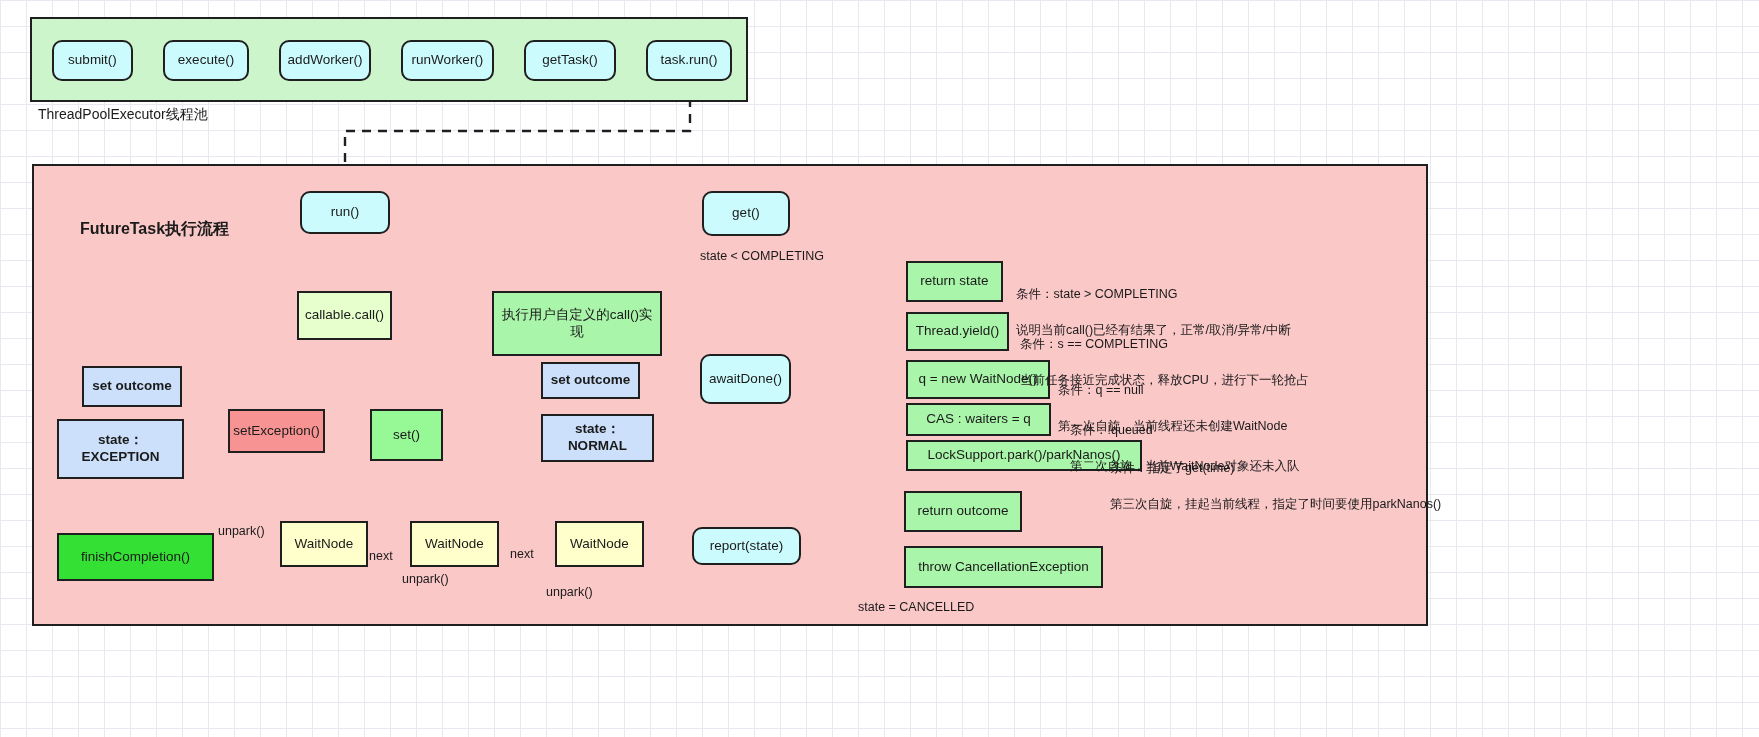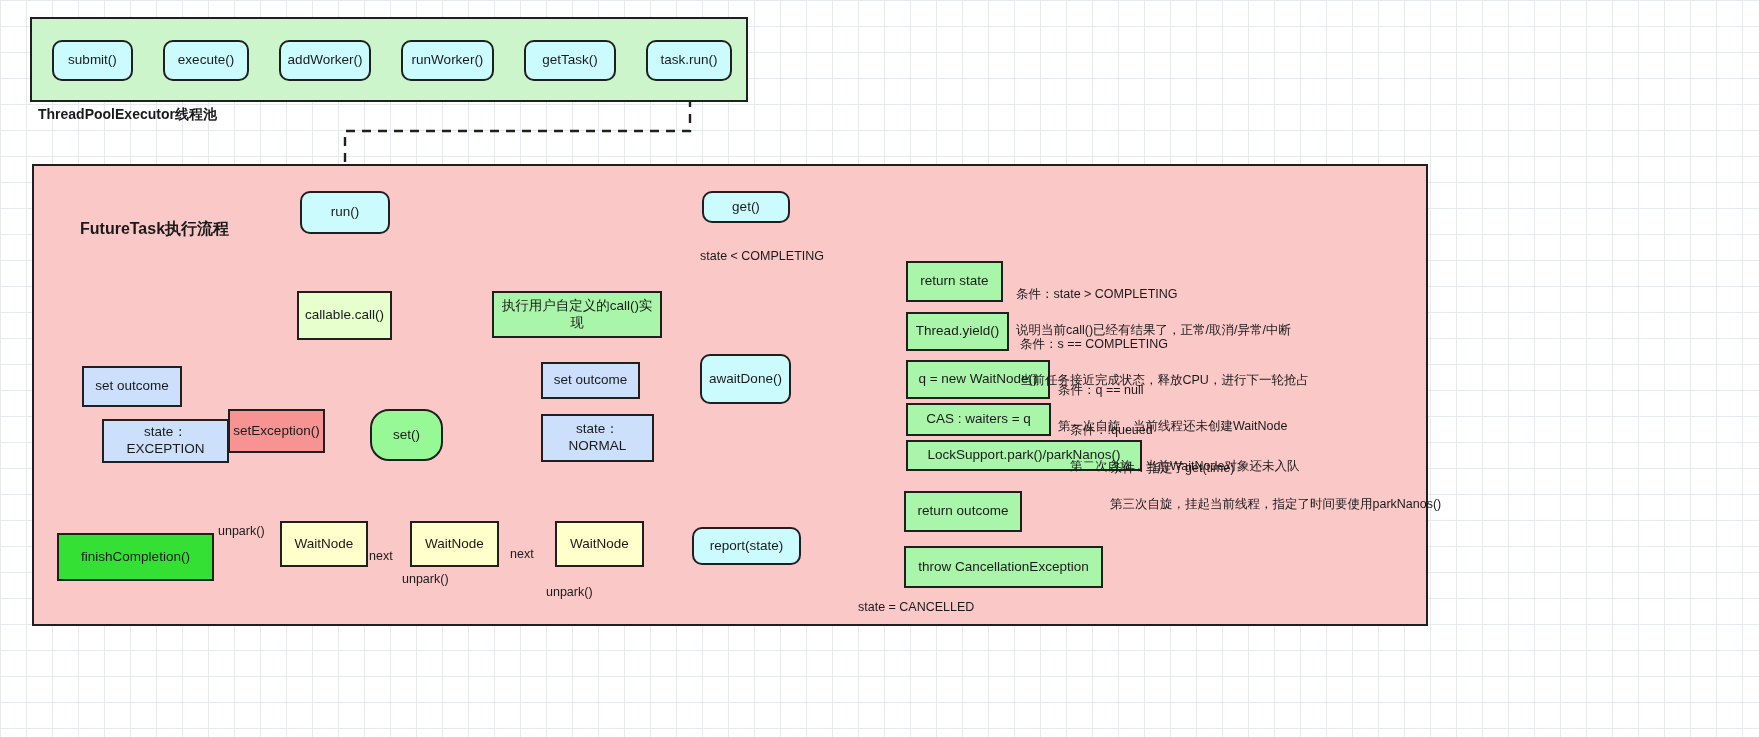--- a/index.html
+++ b/index.html
@@ -33,26 +33,26 @@
     text-align:center;
     font-size:13.5px;color:#1a1a1a;
     line-height:1.25;
     padding:2px 4px;
     white-space:pre-line;
   }
   .cyan{background:#ccfbfe;border-radius:10px;}
   .green{background:#96f996;}
   .lgreen{background:#a9f5a9;}
   .ygreen{background:#e6ffcc;text-align:right;}
-  .blue{background:#cce0fb;}
+  .blue{background:#cce0fb;font-weight:bold;}
   .red{background:#f79393;}
   .yellow{background:#ffffcc;}
   .brightgreen{background:#33e033;}
 
-  .caption{position:absolute;font-weight:bold;font-size:14px;color:#1a1a1a;white-space:nowrap;}
+  .caption{position:absolute;font-weight:normal;font-size:14px;color:#1a1a1a;white-space:nowrap;}
   .section-title{position:absolute;font-weight:bold;font-size:16px;color:#1a1a1a;white-space:nowrap;}
   .edge-label{position:absolute;font-size:12.5px;color:#1a1a1a;white-space:nowrap;background:transparent;}
   .note{position:absolute;font-size:12.5px;color:#1a1a1a;white-space:pre-line;line-height:1.45;}
 </style>
 </head>
 <body>
 
 <div id="grid"></div>
 
 <svg id="wires" xmlns="http://www.w3.org/2000/svg">
@@ -136,48 +136,48 @@
   <div class="caption" style="left:38px;top:106px;">ThreadPoolExecutor线程池</div>
 
   <div class="panel panel-future" style="left:32px;top:164px;width:1396px;height:462px;"></div>
 
   <div class="section-title" style="left:80px;top:219px;">FutureTask执行流程</div>
 
   <div class="node cyan" style="left:300px;top:191px;width:90px;height:43px;">run()</div>
 
   <div class="node ygreen" style="left:297px;top:291px;width:95px;height:49px;">callable.call()</div>
 
-  <div class="node lgreen" style="left:492px;top:291px;width:170px;height:47px;">执行用户自定义的call()实现</div>
+  <div class="node lgreen" style="left:492px;top:291px;width:170px;height:65px;">执行用户自定义的call()实现</div>
 
   <div class="node blue" style="left:82px;top:366px;width:100px;height:41px;">set outcome</div>
 
-  <div class="node blue" style="left:57px;top:419px;width:127px;height:44px;margin-left:45px;">state：EXCEPTION</div>
+  <div class="node blue" style="left:57px;top:419px;width:127px;height:60px;">state：EXCEPTION</div>
 
   <div class="node red" style="left:228px;top:409px;width:97px;height:44px;">setException()</div>
 
-  <div class="node green" style="left:370px;top:409px;width:73px;height:52px;border-radius:19px;">set()</div>
+  <div class="node green" style="left:370px;top:409px;width:73px;height:52px;">set()</div>
 
   <div class="node blue" style="left:541px;top:362px;width:99px;height:37px;">set outcome</div>
 
   <div class="node blue" style="left:541px;top:414px;width:113px;height:48px;">state：
 NORMAL</div>
 
   <div class="node brightgreen" style="left:57px;top:533px;width:157px;height:48px;">finishCompletion()</div>
 
   <div class="node yellow" style="left:280px;top:521px;width:88px;height:46px;">WaitNode</div>
   <div class="node yellow" style="left:410px;top:521px;width:89px;height:46px;">WaitNode</div>
   <div class="node yellow" style="left:555px;top:521px;width:89px;height:46px;">WaitNode</div>
 
   <div class="edge-label" style="left:218px;top:524px;">unpark()</div>
   <div class="edge-label" style="left:369px;top:549px;">next</div>
   <div class="edge-label" style="left:510px;top:547px;">next</div>
   <div class="edge-label" style="left:402px;top:572px;">unpark()</div>
   <div class="edge-label" style="left:546px;top:585px;">unpark()</div>
 
-  <div class="node cyan" style="left:702px;top:191px;width:88px;height:32px;">get()</div>
+  <div class="node cyan" style="left:702px;top:191px;width:88px;height:45px;">get()</div>
 
   <div class="edge-label" style="left:700px;top:249px;">state &lt; COMPLETING</div>
 
   <div class="node cyan" style="left:700px;top:354px;width:91px;height:50px;">awaitDone()</div>
 
   <div class="node lgreen" style="left:906px;top:261px;width:97px;height:41px;">return state</div>
 
   <div class="node lgreen" style="left:906px;top:312px;width:103px;height:39px;">Thread.yield()</div>
 
   <div class="node lgreen" style="left:906px;top:360px;width:144px;height:39px;">q = new WaitNode()</div>

